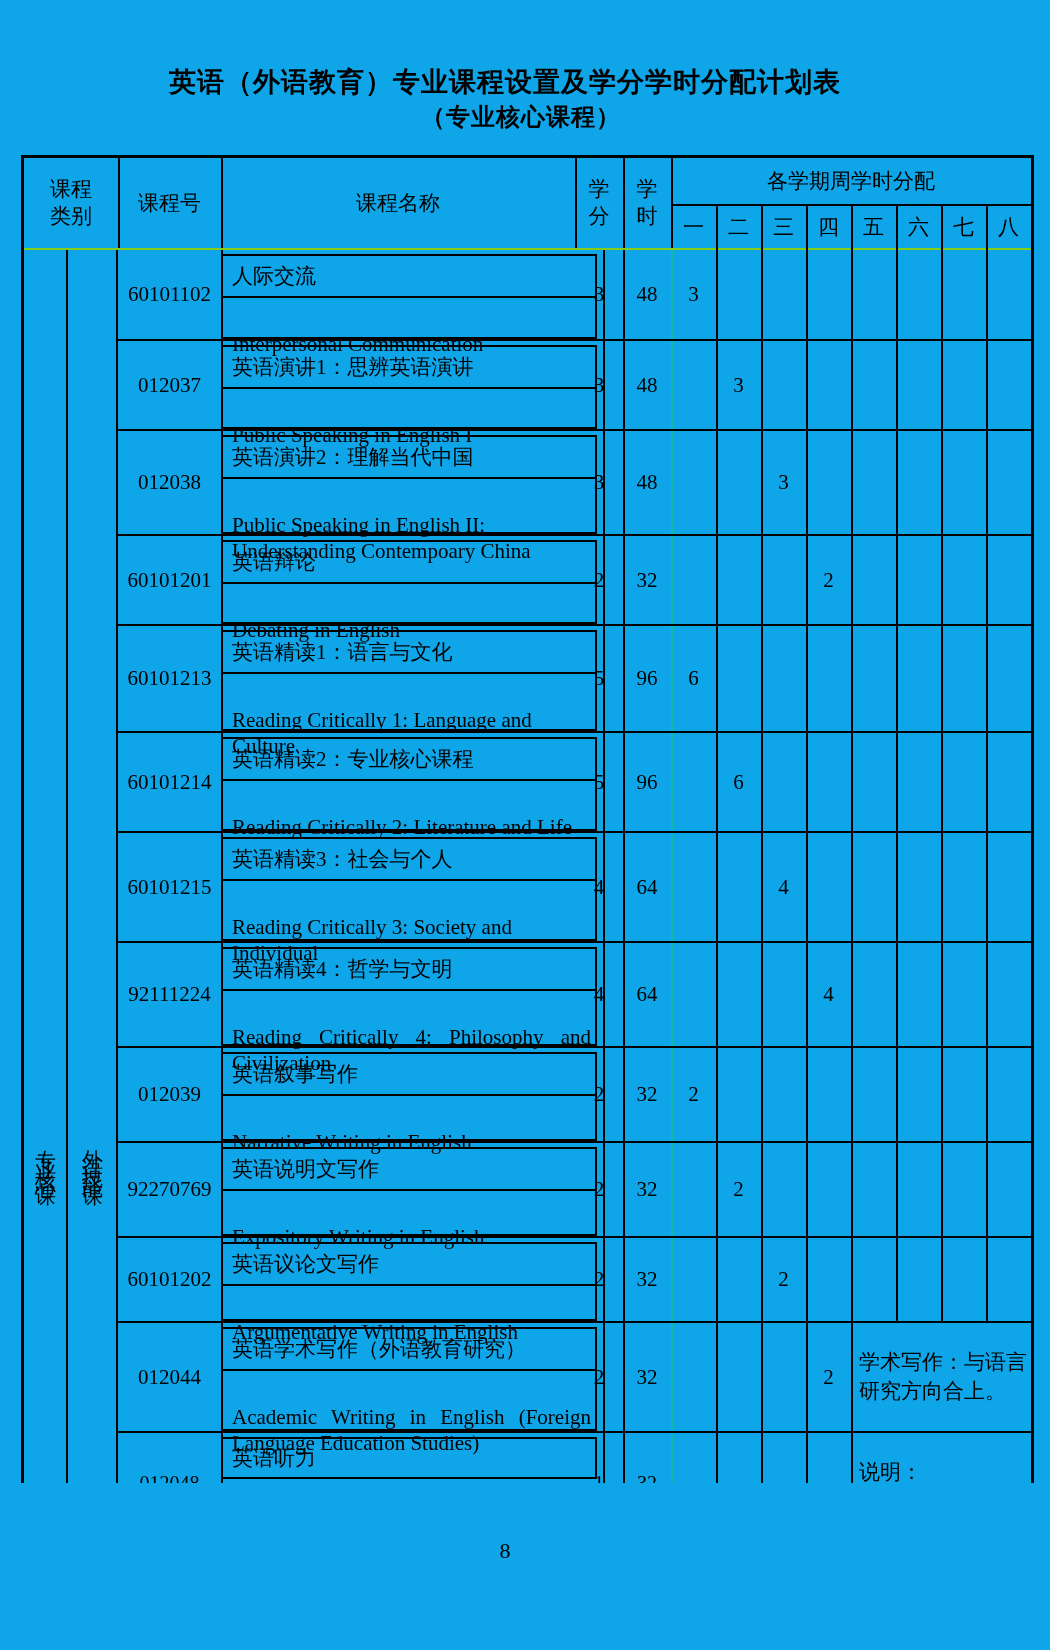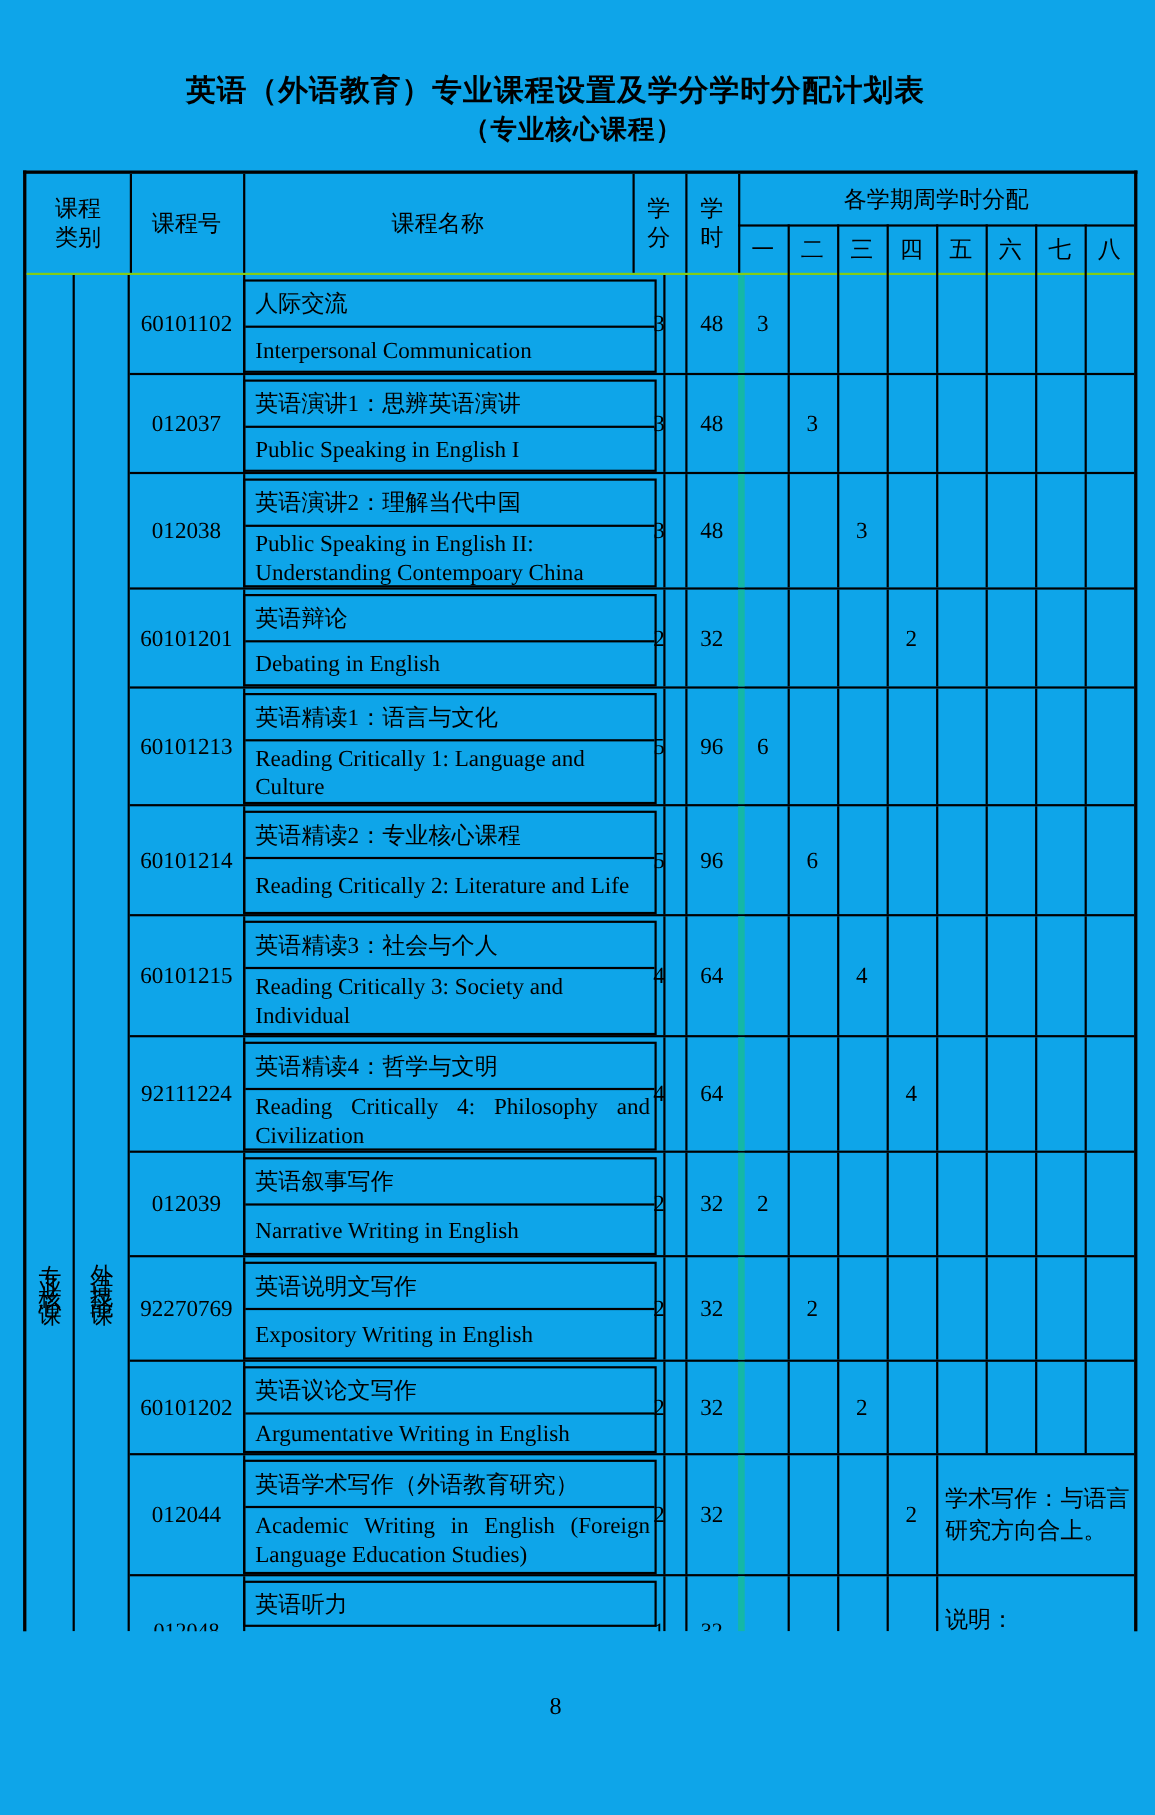--- a/index.html
+++ b/index.html
@@ -37,24 +37,24 @@
   .vlabel{position:absolute;top:883px;left:50%;transform:translateX(-50%);
     writing-mode:vertical-rl;text-orientation:upright;letter-spacing:9px;font-size:21px;line-height:1;}
   
   .row{position:absolute;left:94px;width:913px;border-bottom:2px solid #000;box-sizing:border-box;}
   .row .cell{position:absolute;top:0;bottom:0;font-size:21px;}
   .num{left:0;width:103px;border-right:2px solid #000;font-size:20px;}
   .namec{left:103px;width:354px;border-right:2px solid #000;padding-left:28px;}
   .namebox{position:absolute;top:4px;left:0;right:6px;bottom:0;border:2px solid #000;display:flex;flex-direction:column;}
   .zh{flex:0 0 40px;border-bottom:2px solid #000;display:flex;align-items:center;padding-left:9px;font-size:21px;}
   .en{flex:1 1 auto;display:flex;align-items:center;padding:2px 4px 2px 9px;font-size:21px;line-height:26px;}
-  .en>span{width:100%;text-align:left;}
+  .en>span{width:100%;text-align:left;margin-top:31px;}
   .jus>span{text-align:justify;}
   .cred{left:457px;width:48px;border-right:2px solid #000;}
-  .hrs{left:505px;width:48px;border-right:6px solid #14b8a6;}
+  .hrs{left:505px;width:48px;border-right:2px solid #14b8a6;}
   .s{width:45px;border-right:2px solid #000;}
   .s1{left:553px}.s2{left:598px}.s3{left:643px}.s4{left:688px}
   .s5{left:733px}.s6{left:778px}.s7{left:823px}.s8{left:868px;border-right:none;}
   .note{left:733px;width:180px;border-right:none;font-size:20px;line-height:29px;
         display:flex;align-items:center;padding-left:8px;}
   
   #row13{border-bottom:none;}
   .cutv{display:block;text-align:center;padding-top:39px;font-size:20px;}
   .namebox-cut{position:absolute;top:4px;left:0;right:6px;height:42px;border:2px solid #000;
         box-sizing:border-box;display:flex;align-items:center;padding-left:9px;font-size:21px;}

